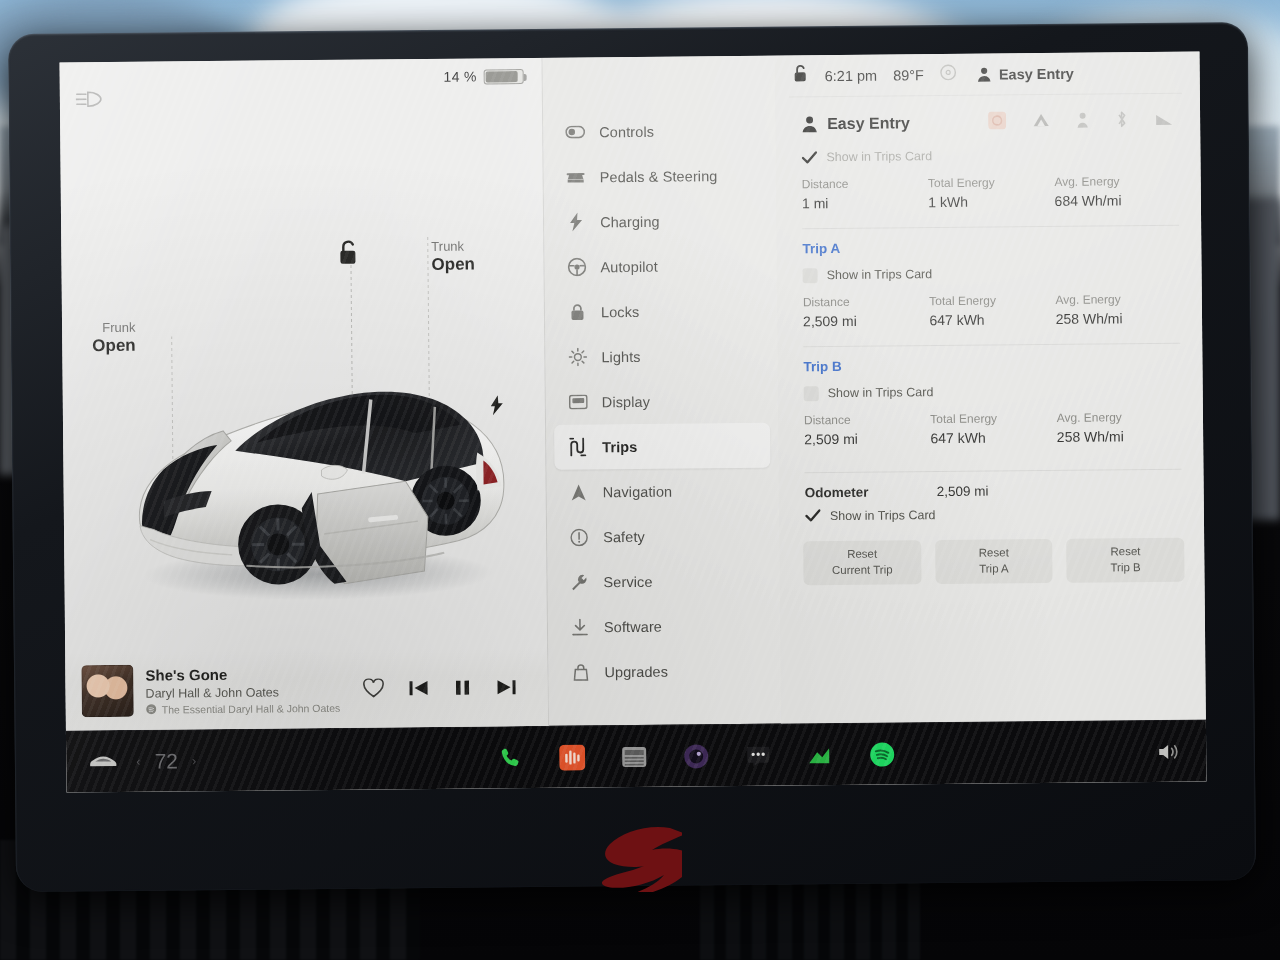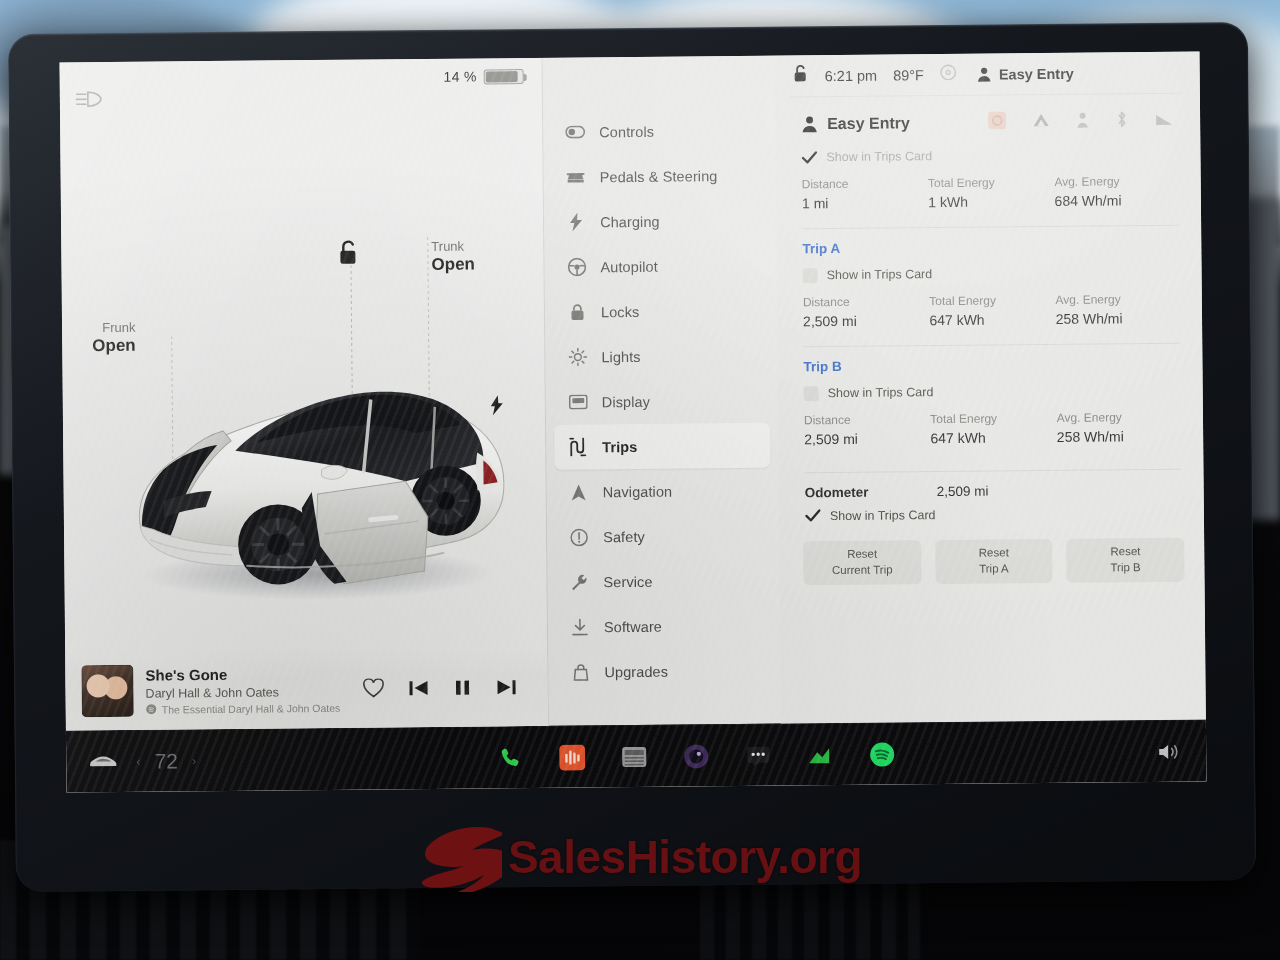--- a/index.html
+++ b/index.html
@@ -824,14 +824,13 @@
 </div>
 </div>
 
 <div id="glare"></div>
 <div id="glare-dark"></div>
 
 <div id="watermark">
   <svg width="84" height="70" viewBox="0 0 84 70">
     <path d="M72 6C50 2 24 10 12 22c-8 8-6 16 4 20 8 3 22 4 30 2-14 6-32 8-40 14-4 3-2 6 4 7 14 3 40-2 56-12-8 10-26 18-42 22 26 0 56-12 68-28 6-8 2-16-10-19-8-2-20-2-28 0 10-6 24-12 34-16z" fill="#6e1113"></path>
   </svg>
-  <span id="wm-text">SalesHistory.org</span>
 </div>
 
 </body></html>

